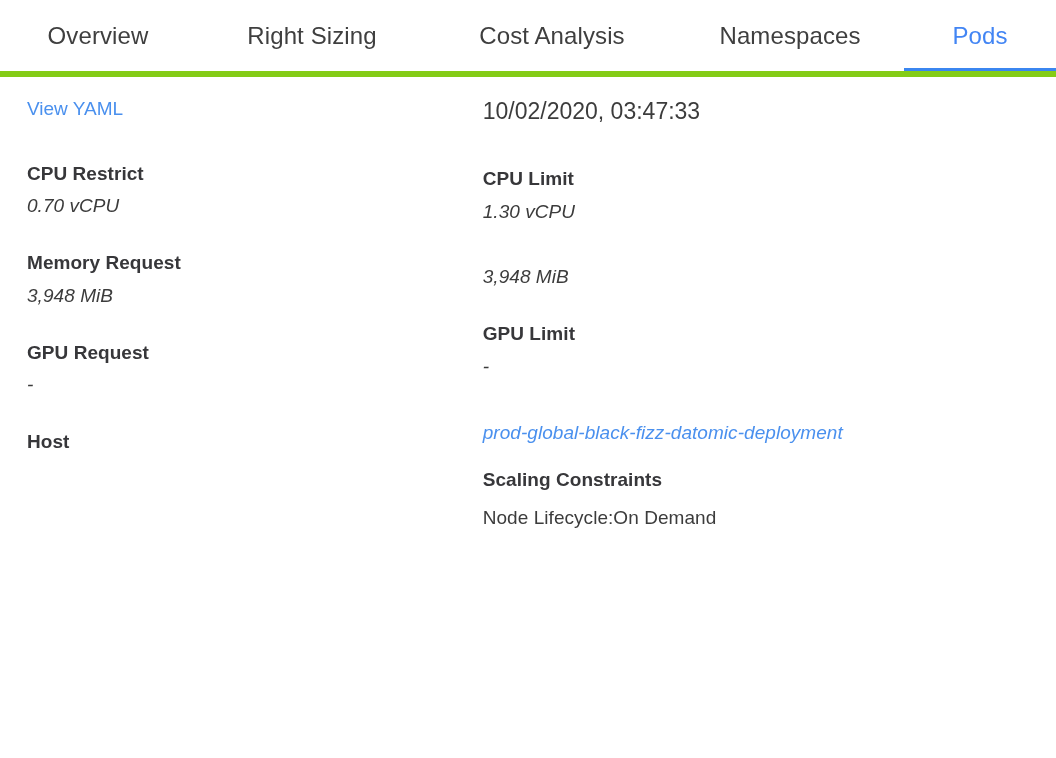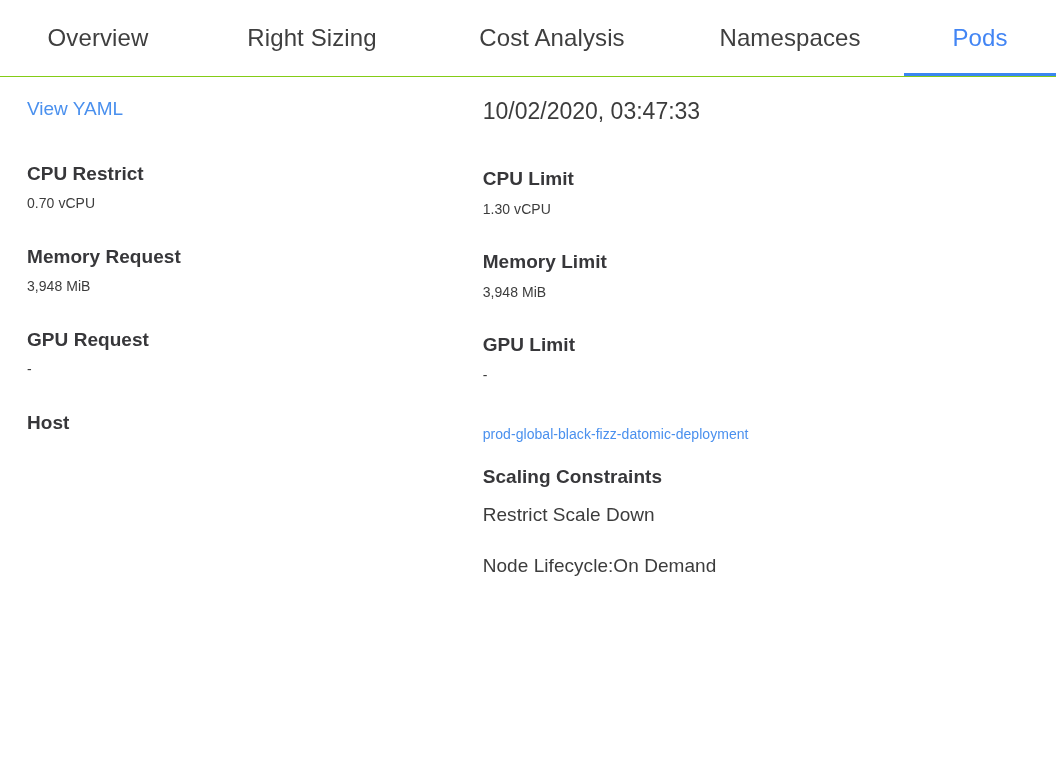--- a/index.html
+++ b/index.html
@@ -15,21 +15,21 @@
     color: #333333;
     overflow: hidden;
     position: relative;
   }
 
   
   .tabbar {
     position: relative;
     height: 77px;
     box-sizing: border-box;
-    border-bottom: 1px solid #84cc16;
+    border-bottom: 6px solid #84cc16;
     background: #ffffff;
   }
   .tabs {
     display: flex;
     align-items: flex-start;
     height: 100%;
   }
   .tab {
     position: relative;
     height: 100%;
@@ -99,26 +99,27 @@
   }
   .field-label {
     font-size: 19px;
     font-weight: bold;
     color: #37373a;
     line-height: 1.25;
     letter-spacing: 0.05px;
     margin: 0;
   }
   .field-value {
-    font-size: 14px;
+    font-size: 19px;
     font-weight: 400;
     color: #3c3c3c;
     line-height: 1.3;
     margin: 9px 0 0 0;
     letter-spacing: 0.05px;
+    font-style: italic;
   }
   .field-value.link,
   a.link-text {
     color: #4a90ee;
     text-decoration: none;
     cursor: pointer;
     display: block;
     max-width: 375px;
     word-break: break-all;
     overflow-wrap: anywhere;
@@ -211,21 +212,20 @@
       <div class="gap-lg"></div>
 
       <div class="field">
         <div class="field-label">CPU Limit</div>
         <div class="field-value">1.30 vCPU</div>
       </div>
 
       <div class="gap-md"></div>
 
       <div class="field">
-        <div class="field-label">Memory Limit</div>
         <div class="field-value">3,948 MiB</div>
       </div>
 
       <div class="gap-md"></div>
 
       <div class="field">
         <div class="field-label">GPU Limit</div>
         <div class="field-value">-</div>
       </div>
 
@@ -233,20 +233,19 @@
 
       <div class="field">
         <a class="field-value link" href="#">prod-global-black-fizz-datomic-deployment</a>
       </div>
 
       <div class="gap-sm"></div>
 
       <div class="field">
         <div class="field-label">Scaling Constraints</div>
         <div class="gap-xs"></div>
-        <div class="constraint-line">Restrict Scale Down</div>
         <div class="constraint-line">Node Lifecycle:On Demand</div>
       </div>
 
     </div>
 
   </div>
 </div>
 
 </body></html>

